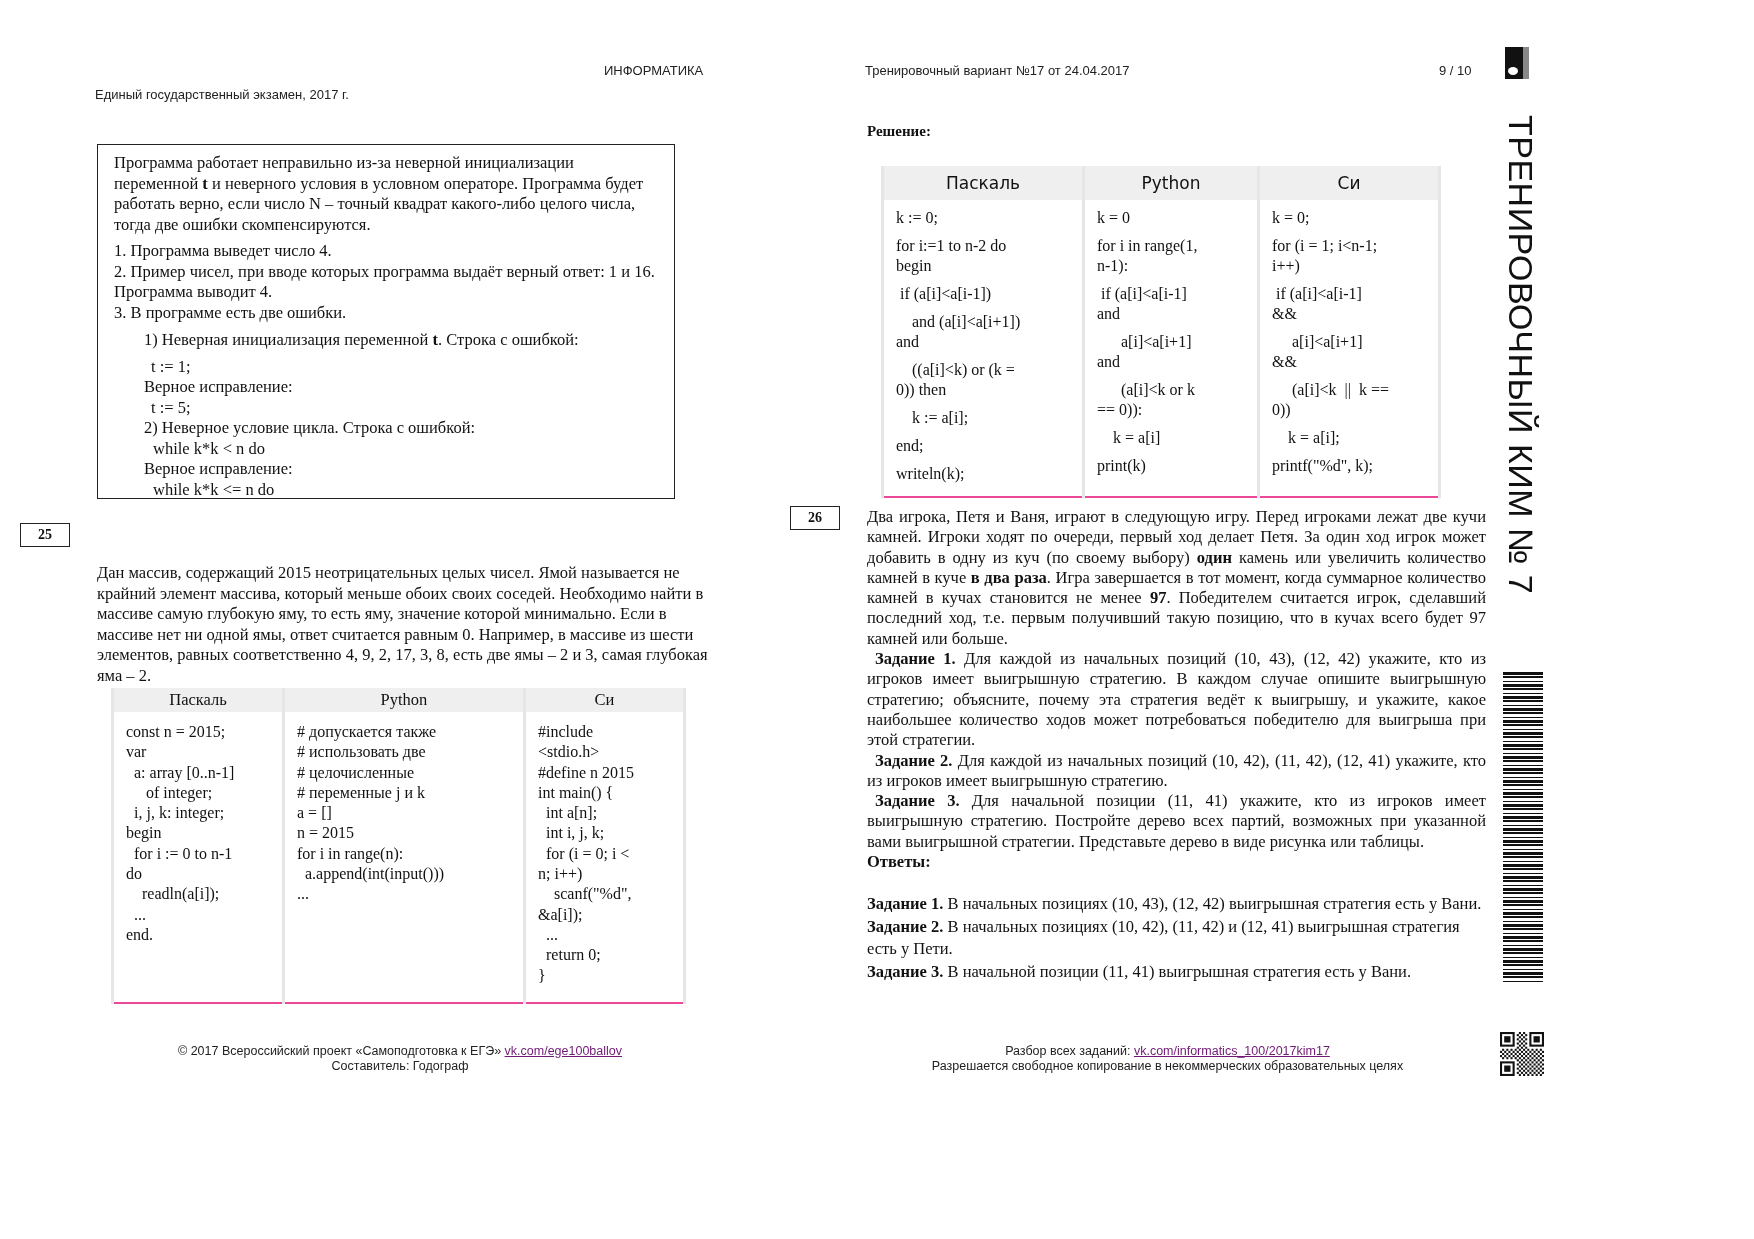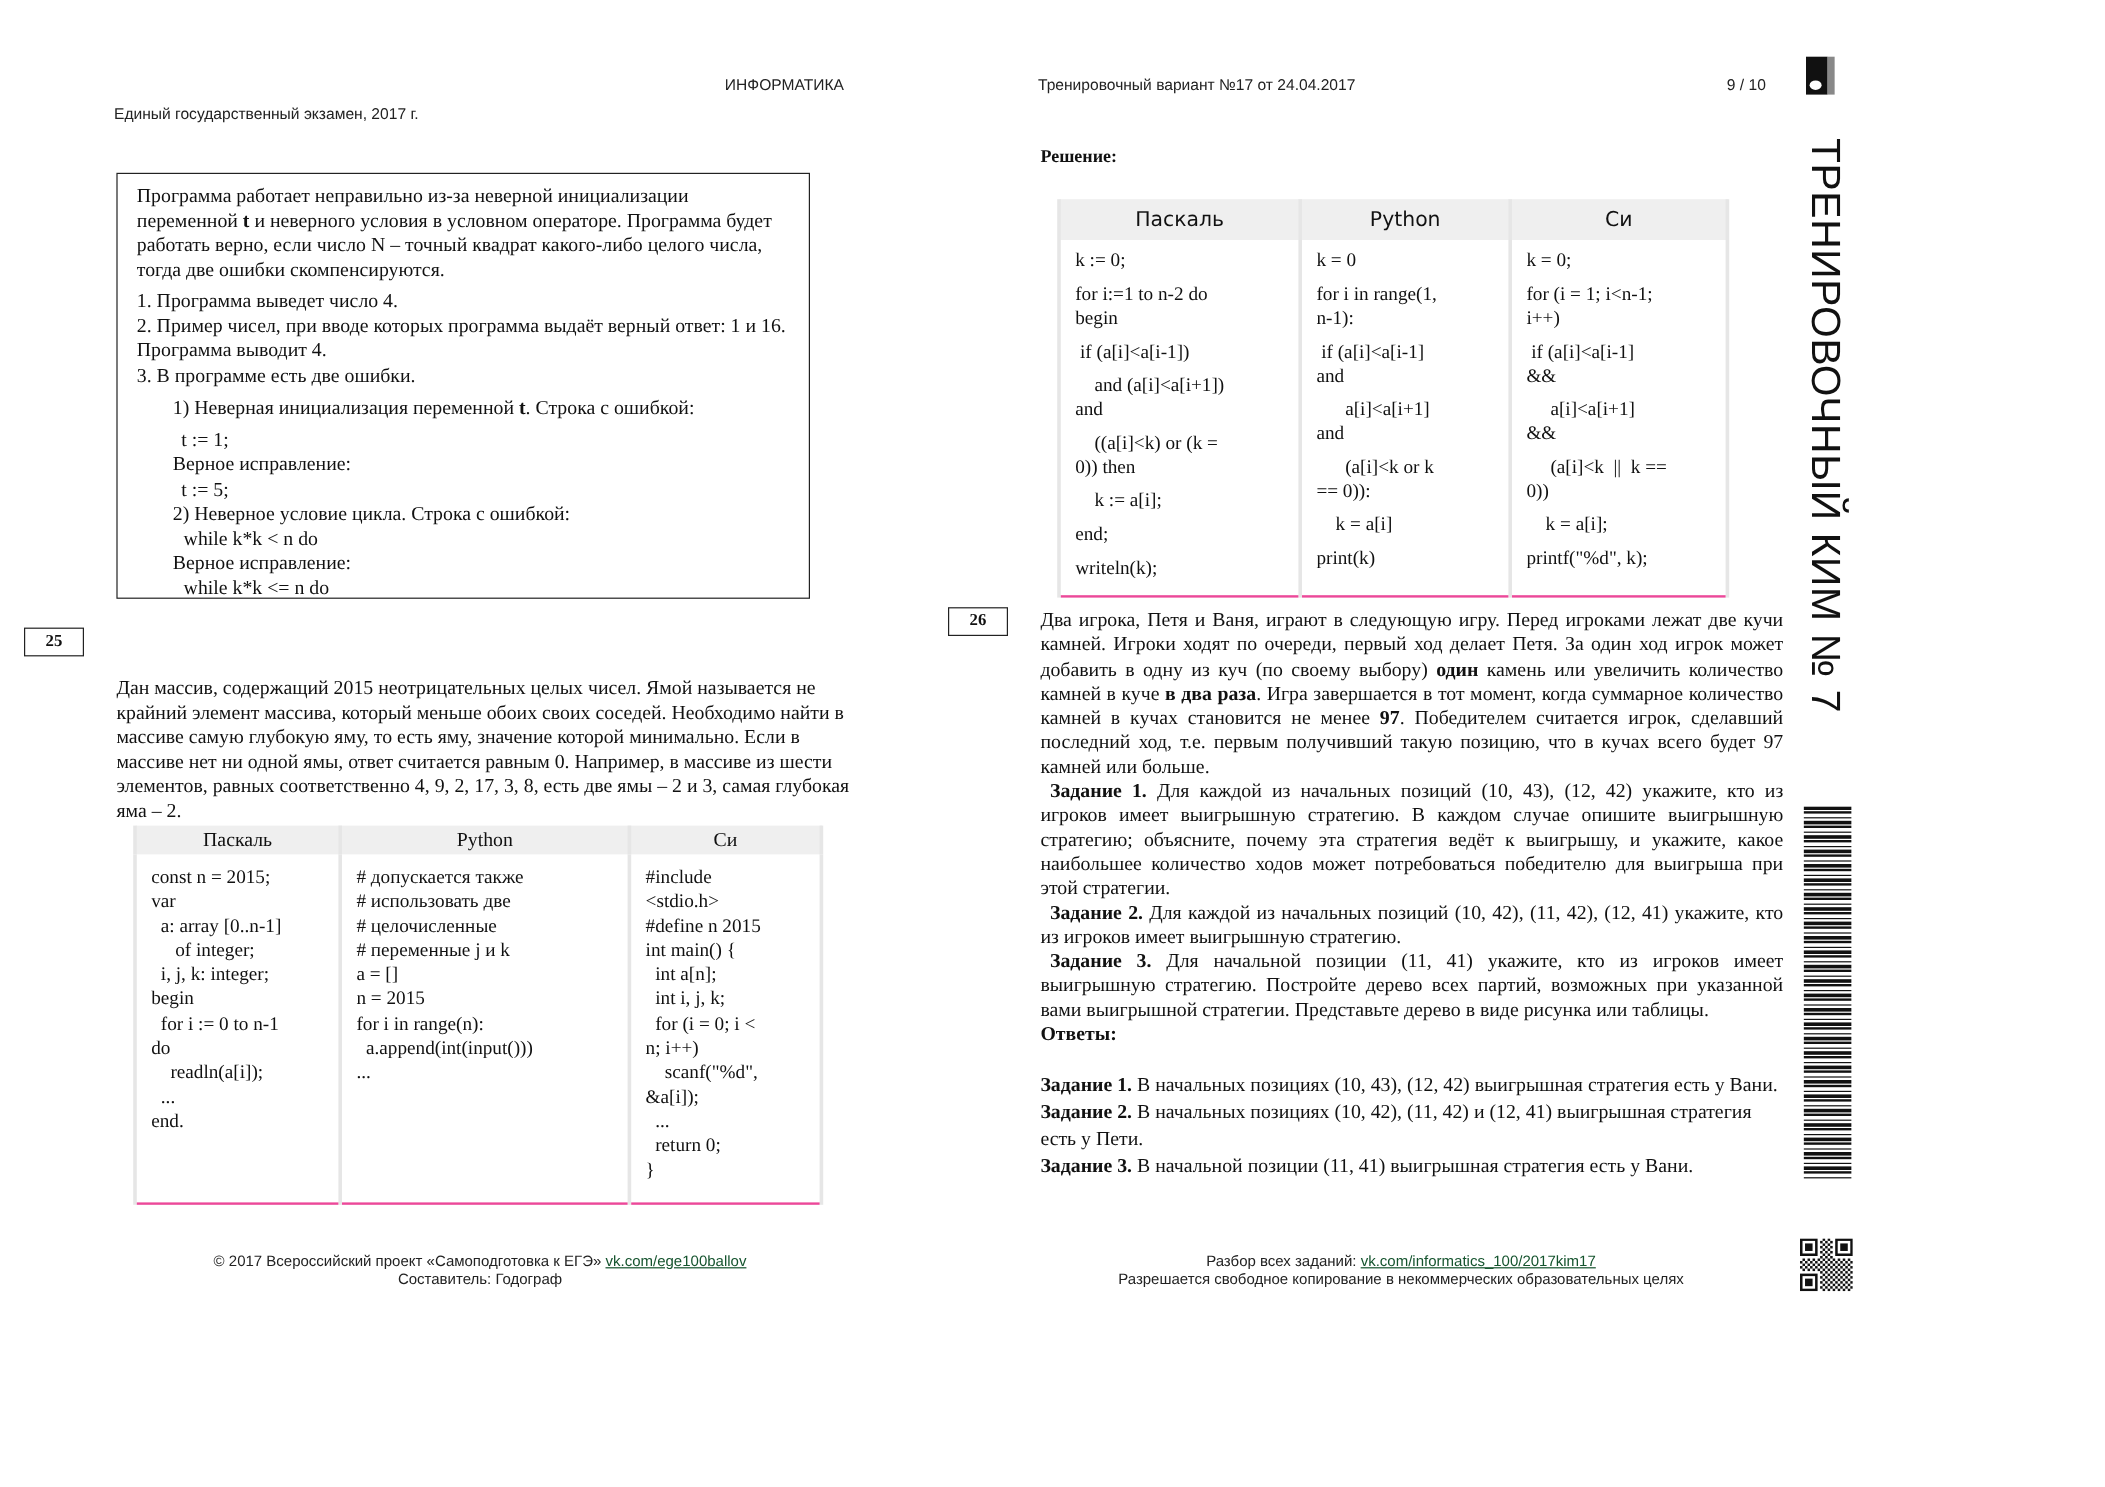--- a/index.html
+++ b/index.html
@@ -21,21 +21,21 @@
   .t25 td { font-size:16px; line-height:20.3px; padding:10px 12px; height:270px; }
   .t26 { left:881px; top:166px; }
   .t26 th { font-family:"DejaVu Sans", sans-serif; font-weight:bold; font-size:17px; height:32px; }
   .t26 td { font-size:16px; line-height:20px; padding:8px 12px; height:280px; }
   .t26 .gap { height:8px; }
   .p26 { left:867px; top:507px; width:619px; font-size:16.5px; line-height:20.3px; text-align:justify; }
   .p26 p { margin:0; }
   .ans { left:867px; width:625px; font-size:16.5px; line-height:22.5px; }
   .ans p { margin:0 0 0 0; }
   .foot { position:absolute; font-family:"Liberation Sans", sans-serif; font-size:12.5px; text-align:center; color:#222; line-height:15px; }
-  .foot a { color:#14532d; text-decoration:underline; }
+  .foot a { color:#701a75; text-decoration:underline; }
   .side { position:absolute; left:1505px; }
   .vert { position:absolute; left:1500px; top:115px; width:44px; height:440px; }
   .vert span { display:block; transform:rotate(90deg); transform-origin:left top; position:absolute; left:40px; top:0;
                white-space:nowrap; font-family:"Liberation Sans", sans-serif; font-size:34px; letter-spacing:0.5px; }
 </style>
 </head>
 <body>
 
 <div class="hdr" style="left:95px;margin-top:24px;">Единый государственный экзамен, 2017 г.</div>
 <div class="hdr" style="left:604px;">ИНФОРМАТИКА</div>

